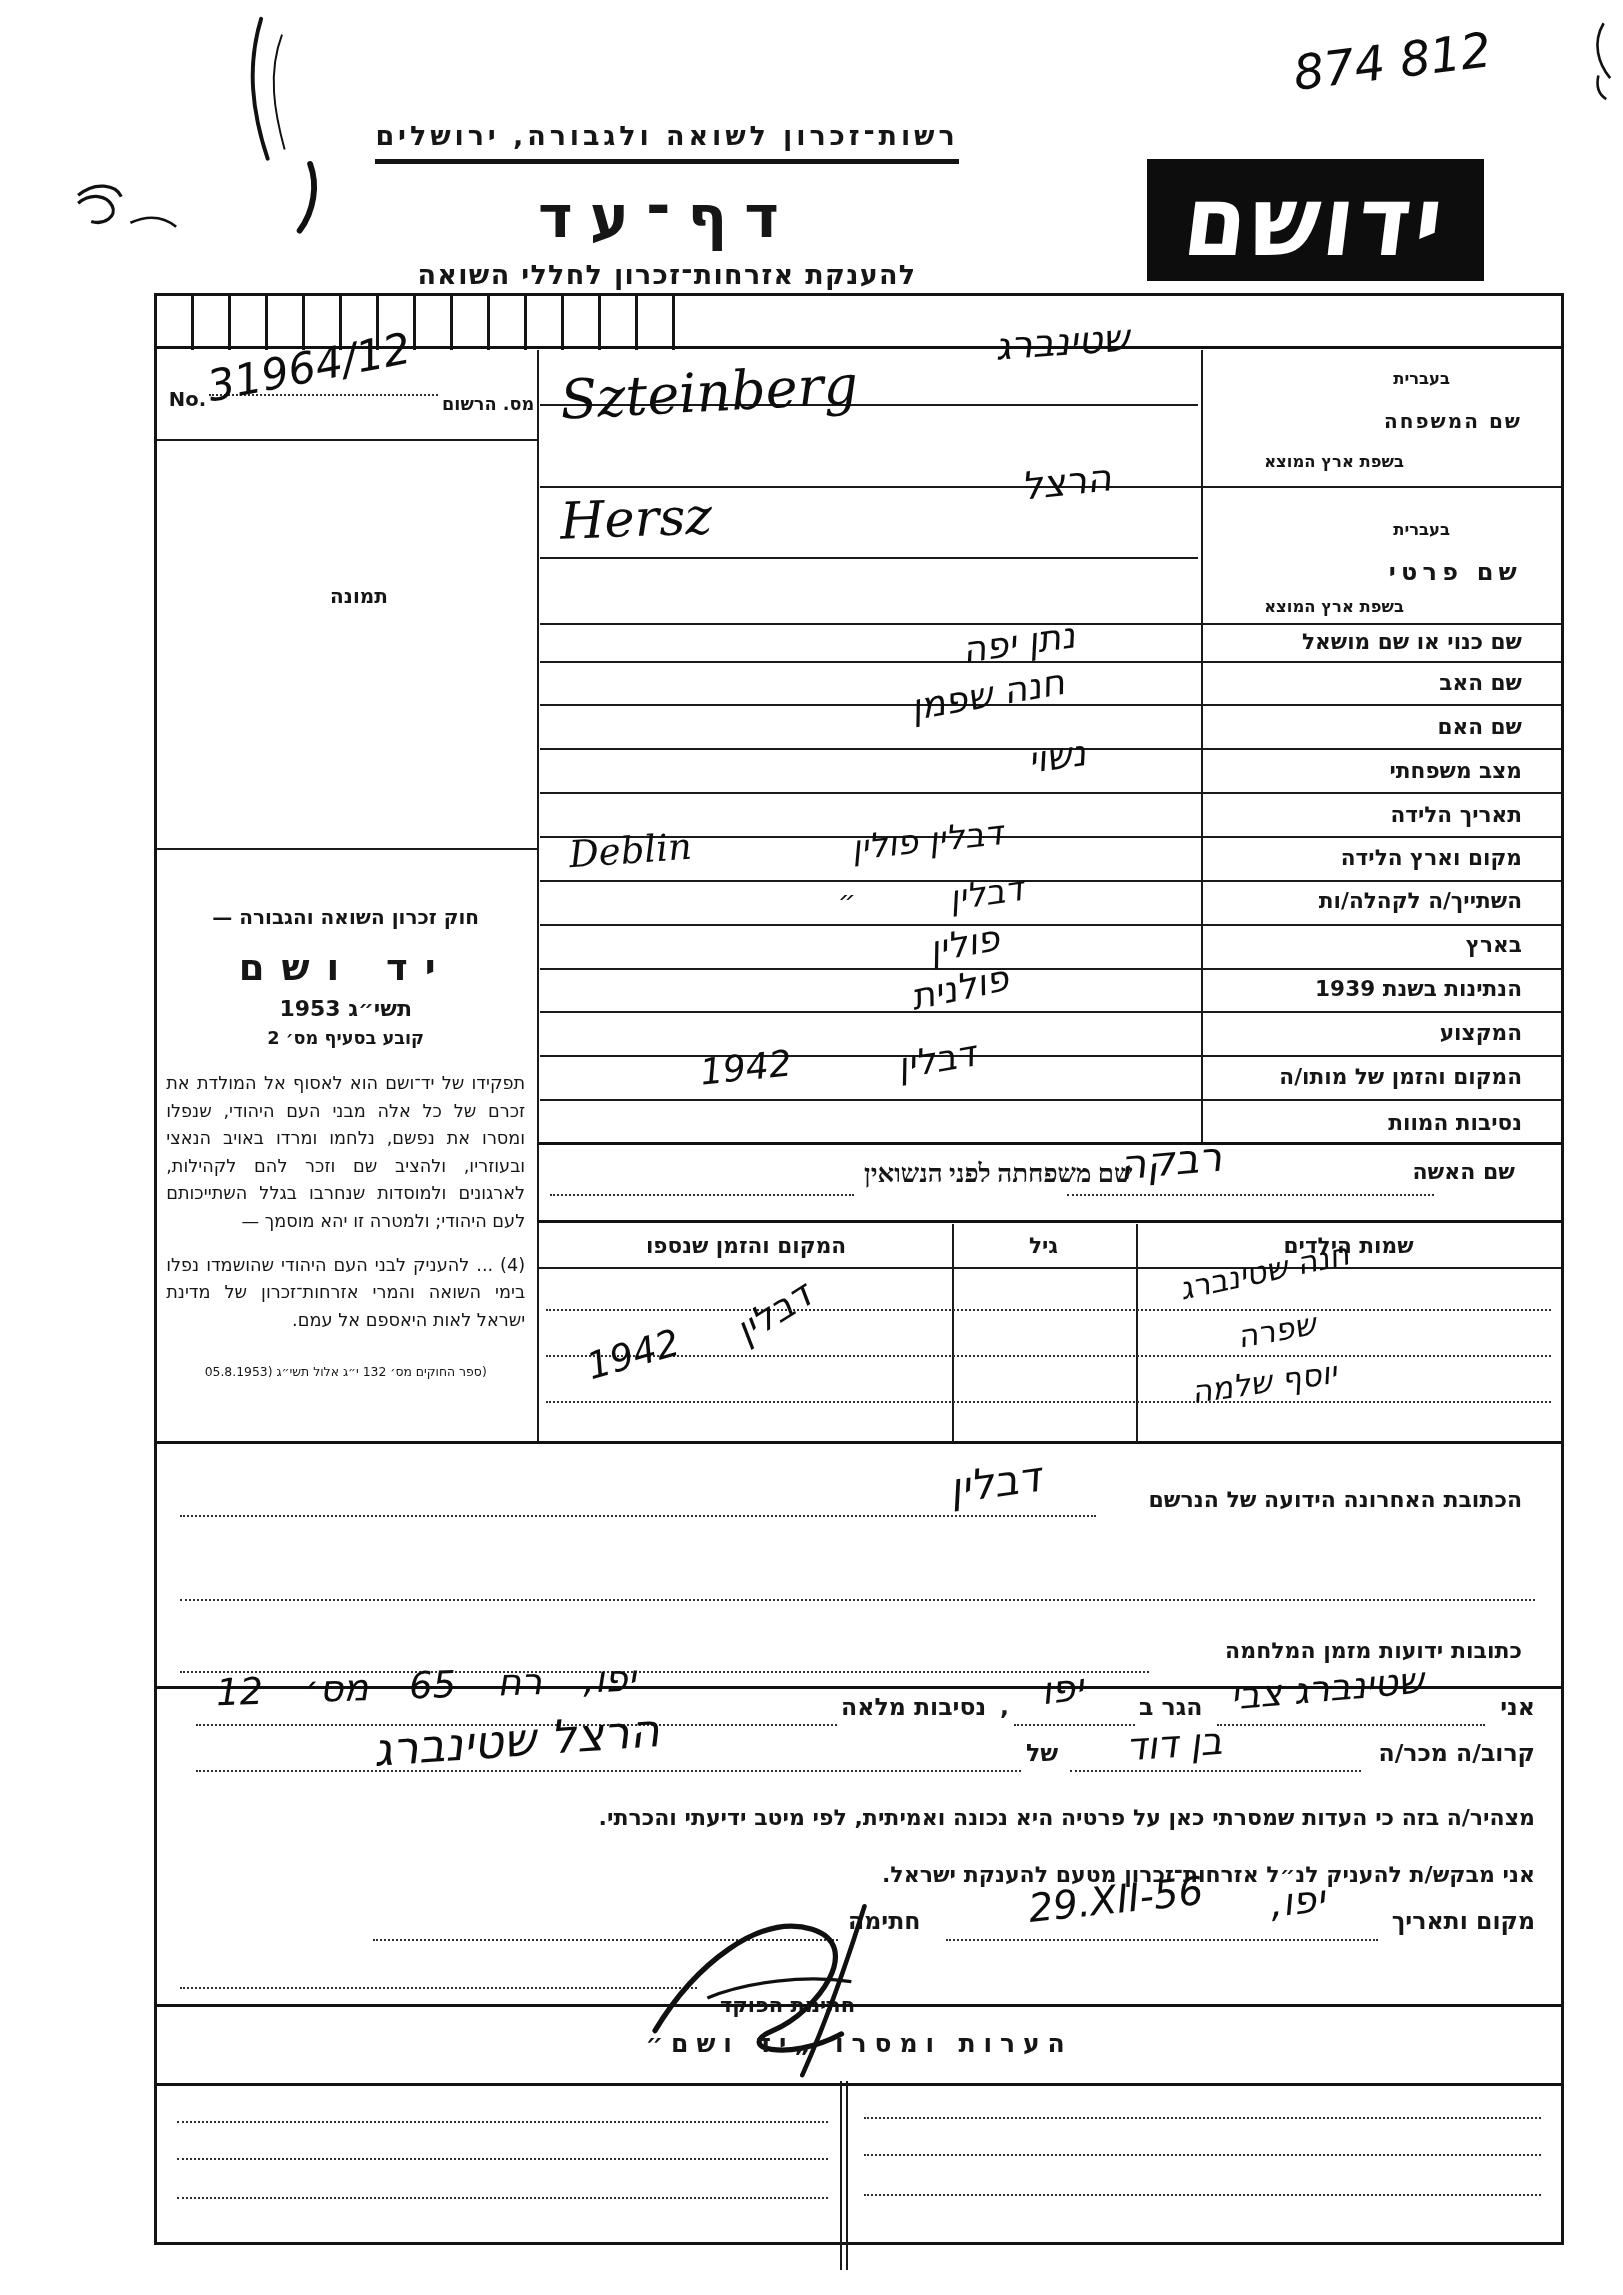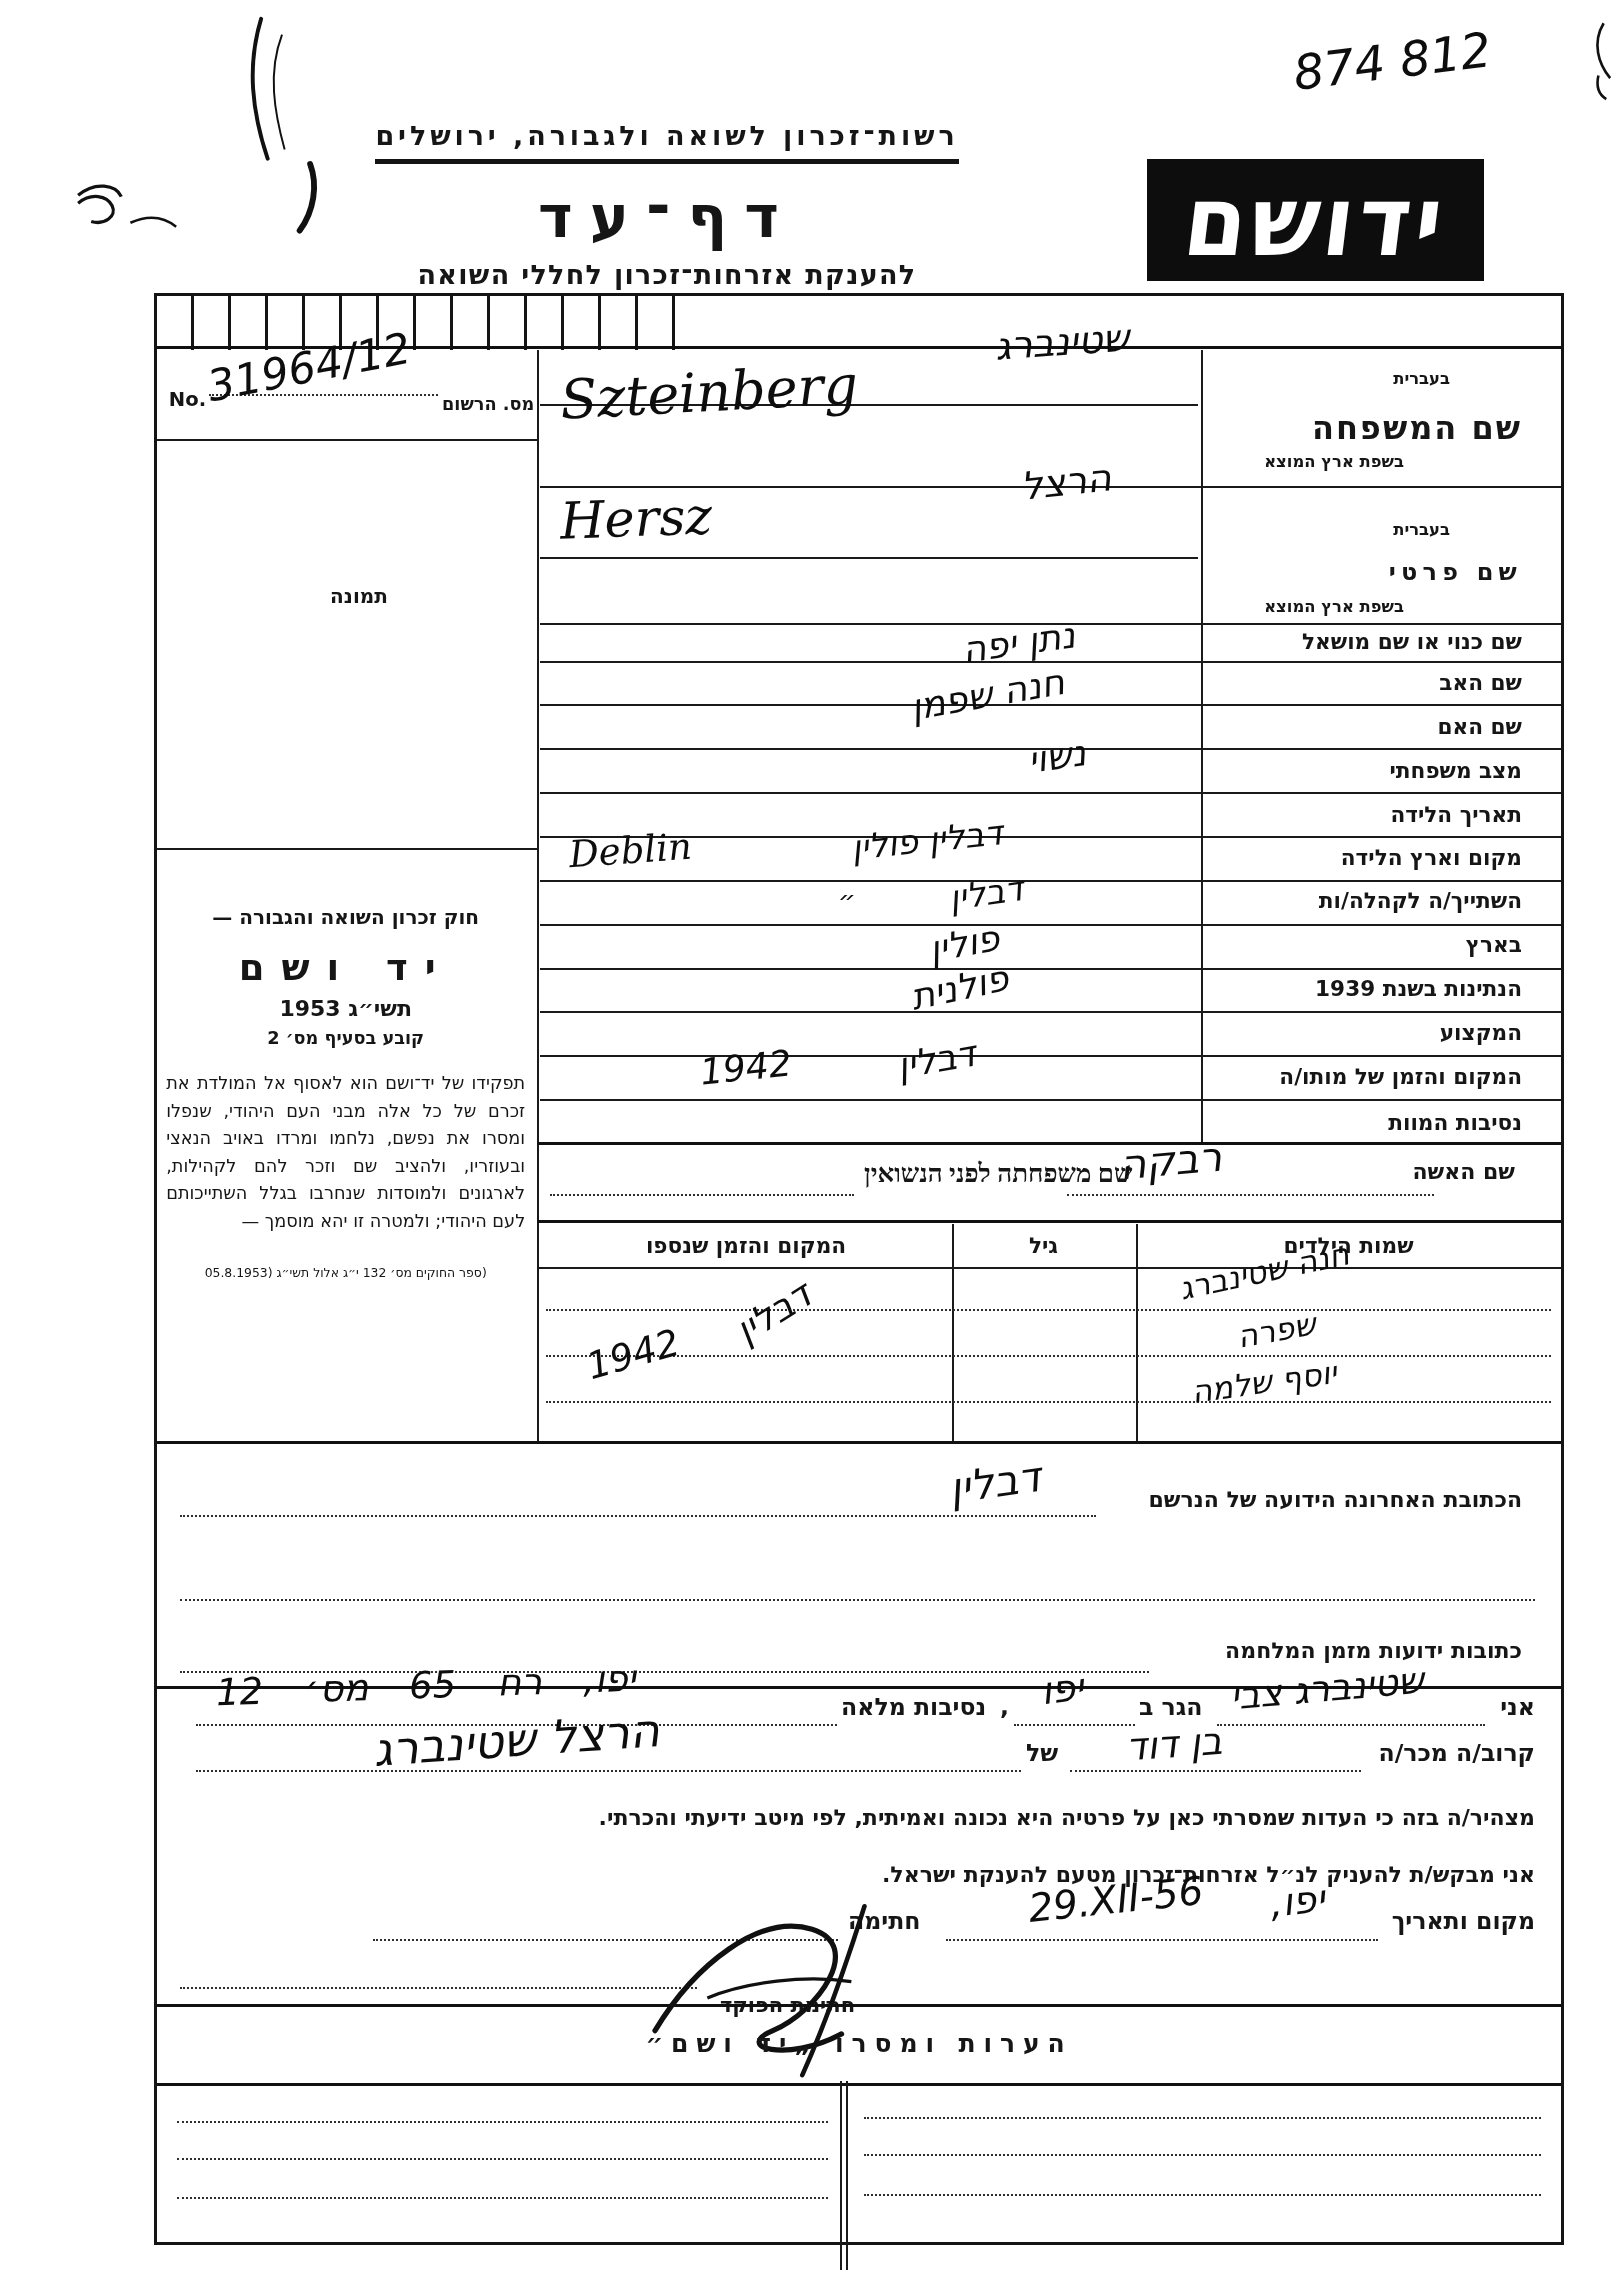--- a/index.html
+++ b/index.html
@@ -71,20 +71,21 @@
 
     <div class="abs rtl b ctr" style="left:0;top:288px;width:380px;font-size:20px;padding-left:12px;">תמונה</div>
     <div class="abs solid3" style="left:0;top:552px;width:380px;"></div>
 
     <div class="abs rtl law" style="left:9.2px;top:609px;width:359px;">
       <p class="b ctr" style="font-size:20px">חוק זכרון השואה והגבורה —</p>
       <p class="b ctr" style="font-size:37px;letter-spacing:17px;margin-bottom:6.5px">יד ושם</p>
       <p class="b ctr" style="font-size:22px;margin-bottom:7.9px">תשי״ג 1953</p>
       <p class="b ctr" style="font-size:17.7px;margin-bottom:22px">קובע בסעיף מס׳ 2</p>
       <p style="font-size:17.7px;line-height:1.55;text-align:justify">תפקידו של יד־ושם הוא לאסוף אל המולדת את זכרם של כל אלה מבני העם היהודי, שנפלו ומסרו את נפשם, נלחמו ומרדו באויב הנאצי ובעוזריו, ולהציב שם וזכר להם לקהילות, לארגונים ולמוסדות שנחרבו בגלל השתייכותם לעם היהודי; ולמטרה זו יהא מוסמך —</p>
+      <p style="font-size:17.7px;line-height:1.55;text-align:justify">(4) ... להעניק לבני העם היהודי שהושמדו נפלו בימי השואה והמרי אזרחות־זכרון של מדינת ישראל לאות היאספם אל עמם.</p>
       <p class="ctr" style="font-size:12.4px;margin-top:30px">(ספר החוקים מס׳ 132 י״ג אלול תשי״ג (05.8.1953</p>
     </div>
 
     <div class="abs solid3" style="left:383px;top:108px;width:658px;"></div>
     <div class="abs solid3" style="left:383px;top:190px;width:1021px;"></div>
     <div class="abs solid3" style="left:383px;top:261px;width:658px;"></div>
     <div class="abs solid3" style="left:383px;top:327px;width:1021px;"></div>
     <div class="abs solid3" style="left:383px;top:365px;width:1021px;"></div>
     <div class="abs solid3" style="left:383px;top:408px;width:1021px;"></div>
     <div class="abs solid3" style="left:383px;top:452px;width:1021px;"></div>
@@ -92,21 +93,21 @@
     <div class="abs solid3" style="left:383px;top:540px;width:1021px;"></div>
     <div class="abs solid3" style="left:383px;top:584px;width:1021px;"></div>
     <div class="abs solid3" style="left:383px;top:628px;width:1021px;"></div>
     <div class="abs solid3" style="left:383px;top:672px;width:1021px;"></div>
     <div class="abs solid3" style="left:383px;top:715px;width:1021px;"></div>
     <div class="abs solid3" style="left:383px;top:759px;width:1021px;"></div>
     <div class="abs solid3" style="left:383px;top:803px;width:1021px;"></div>
     <div class="abs thick" style="left:380px;top:846px;width:1024px;"></div>
 
     <div class="abs lblsm" style="right:111px;top:73px;">בעברית</div>
-    <div class="abs lbl" style="right:39px;top:113px;font-size:32px;letter-spacing:2px;">שם המשפחה</div>
+    <div class="abs lbl" style="right:39px;top:113px;font-size:20px;letter-spacing:2px;">שם המשפחה</div>
     <div class="abs lblsm" style="right:157px;top:156px;">בשפת ארץ המוצא</div>
 
     <div class="abs lblsm" style="right:111px;top:224px;">בעברית</div>
     <div class="abs lbl" style="right:39px;top:262px;font-size:24px;letter-spacing:5.2px;">שם פרטי</div>
     <div class="abs lblsm" style="right:157px;top:301px;">בשפת ארץ המוצא</div>
 
     <div class="abs lbl" style="right:39px;top:333px;">שם כנוי או שם מושאל</div>
     <div class="abs lbl" style="right:39px;top:374px;">שם האב</div>
     <div class="abs lbl" style="right:39px;top:418px;">שם האם</div>
     <div class="abs lbl" style="right:39px;top:462px;">מצב משפחתי</div>

